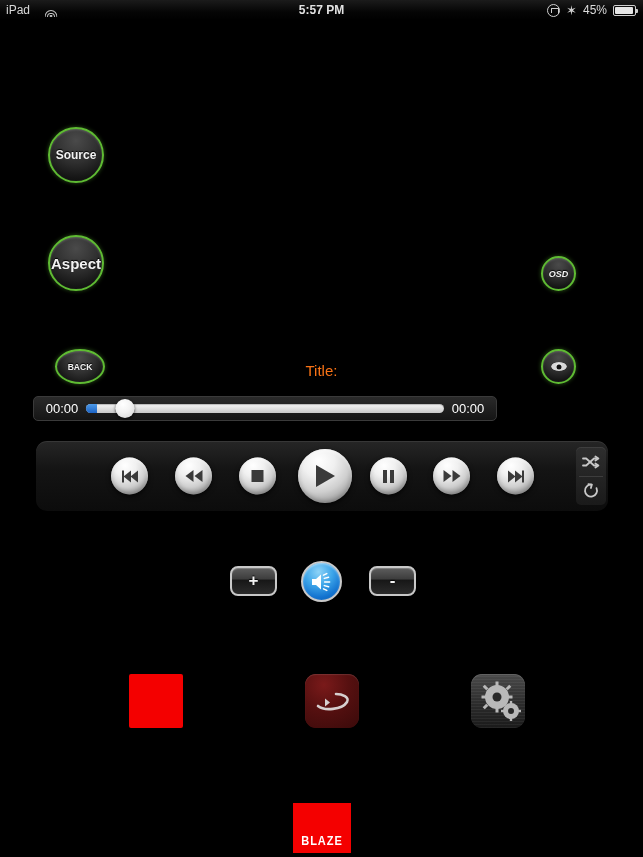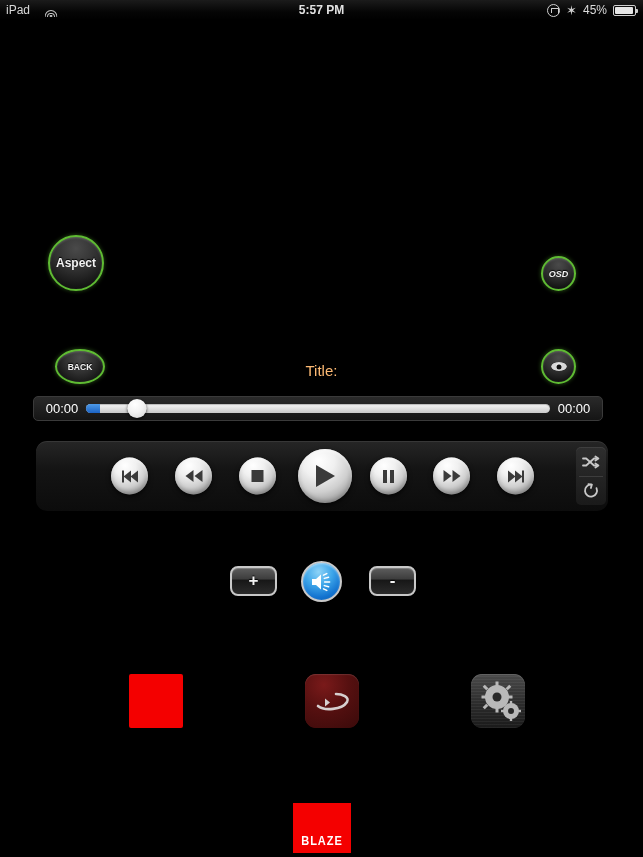--- a/index.html
+++ b/index.html
@@ -39,21 +39,21 @@
   
   .gbtn {
     position: absolute; border-radius: 50%;
     background: radial-gradient(circle at 50% 22%, #4a4a4a 0%, #303030 45%, #151515 78%, #0a0a0a 100%);
     border: 2px solid #5fbb33;
     box-shadow: 0 0 4px rgba(95,187,51,.45), inset 0 1px 2px rgba(255,255,255,.18);
     display: flex; align-items: center; justify-content: center;
     color: #f2f2f2; text-shadow: 0 -1px 1px #000;
   }
   #btn-source { left: 48px; top: 127px; width: 56px; height: 56px; font-size: 12px; font-weight: bold; }
-  #btn-aspect { left: 48px; top: 235px; width: 56px; height: 56px; font-size: 12px; font-weight: bold; }
+  #btn-aspect { left: 48px; top: 235px; width: 56px; height: 56px; font-size: 15px; font-weight: bold; }
   #btn-osd { left: 541px; top: 256px; width: 35px; height: 35px; font-size: 9px; font-weight: bold; font-style: italic; }
   #btn-back { left: 55px; top: 349px; width: 50px; height: 35px; font-size: 8.5px; font-weight: bold; }
   #btn-eye { left: 541px; top: 349px; width: 35px; height: 35px; }
   .eye-glyph { width: 16px; height: 9px; border-radius: 50%/50%;
     background: radial-gradient(circle at 50% 50%, #fff 0 22%, #e8e8e8 22% 36%, transparent 37%),
                 linear-gradient(#d8d8d8,#d8d8d8);
     -webkit-mask: radial-gradient(ellipse 50% 50% at 50% 50%, #000 99%, transparent 100%);
     mask: radial-gradient(ellipse 50% 50% at 50% 50%, #000 99%, transparent 100%);
     position: relative; }
   .eye-glyph:before { content:""; position:absolute; left:50%; top:50%; transform:translate(-50%,-50%);
@@ -99,26 +99,26 @@
   .dp-down { left: 50%; bottom: 17%; transform: translateX(-50%);
              border-left: 9px solid transparent; border-right: 9px solid transparent; border-top: 11px solid #e9e9e9; }
   .dp-left { left: 17%; top: 50%; transform: translateY(-50%);
              border-top: 9px solid transparent; border-bottom: 9px solid transparent; border-right: 11px solid #e9e9e9; }
   .dp-right { right: 17%; top: 50%; transform: translateY(-50%);
               border-top: 9px solid transparent; border-bottom: 9px solid transparent; border-left: 11px solid #e9e9e9; }
 
   
   #title-label {
     position: absolute; left: 0; top: 362px; width: 643px; text-align: center;
-    color: #fdba74; font-size: 15px;
+    color: #f97316; font-size: 15px;
   }
 
   
   #seekbar {
-    position: absolute; left: 33px; top: 396px; width: 570px; height: 25px;
+    position: absolute; left: 33px; top: 396px; width: 464px; height: 25px;
     background: linear-gradient(#2a2a2a, #151515);
     border: 1px solid #3a3a3a; border-radius: 5px;
     display: flex; align-items: center; padding: 2px 4px;
   }
   .timelbl { color: #fff; font-size: 13px; width: 48px; text-align: center; flex: none; }
   .track-wrap { position: relative; flex: 1; height: 25px; display: flex; align-items: center; }
   .track {
     position: absolute; left: 0; right: 0; height: 9px; border-radius: 5px;
     background: linear-gradient(#f6f6f6, #c9c9c9);
     box-shadow: inset 0 1px 1px rgba(0,0,0,.25);
@@ -231,20 +231,23 @@
     <div class="sb-right">
       <span class="rotlock"></span>
       <span class="bt">✶</span>
       <span class="pct">45%</span>
       <span class="batt">
           <span></span>
         </span>
     </div>
   </div>
 
+  <div class="gbtn" id="btn-source">
+    <span>Source</span>
+  </div>
   <div class="gbtn" id="btn-aspect">
     <span>Aspect</span>
   </div>
   <div class="gbtn" id="btn-osd">
     <span>OSD</span>
   </div>
   <div class="gbtn" id="btn-back">
     <span>BACK</span>
   </div>
   <div class="gbtn" id="btn-eye">

